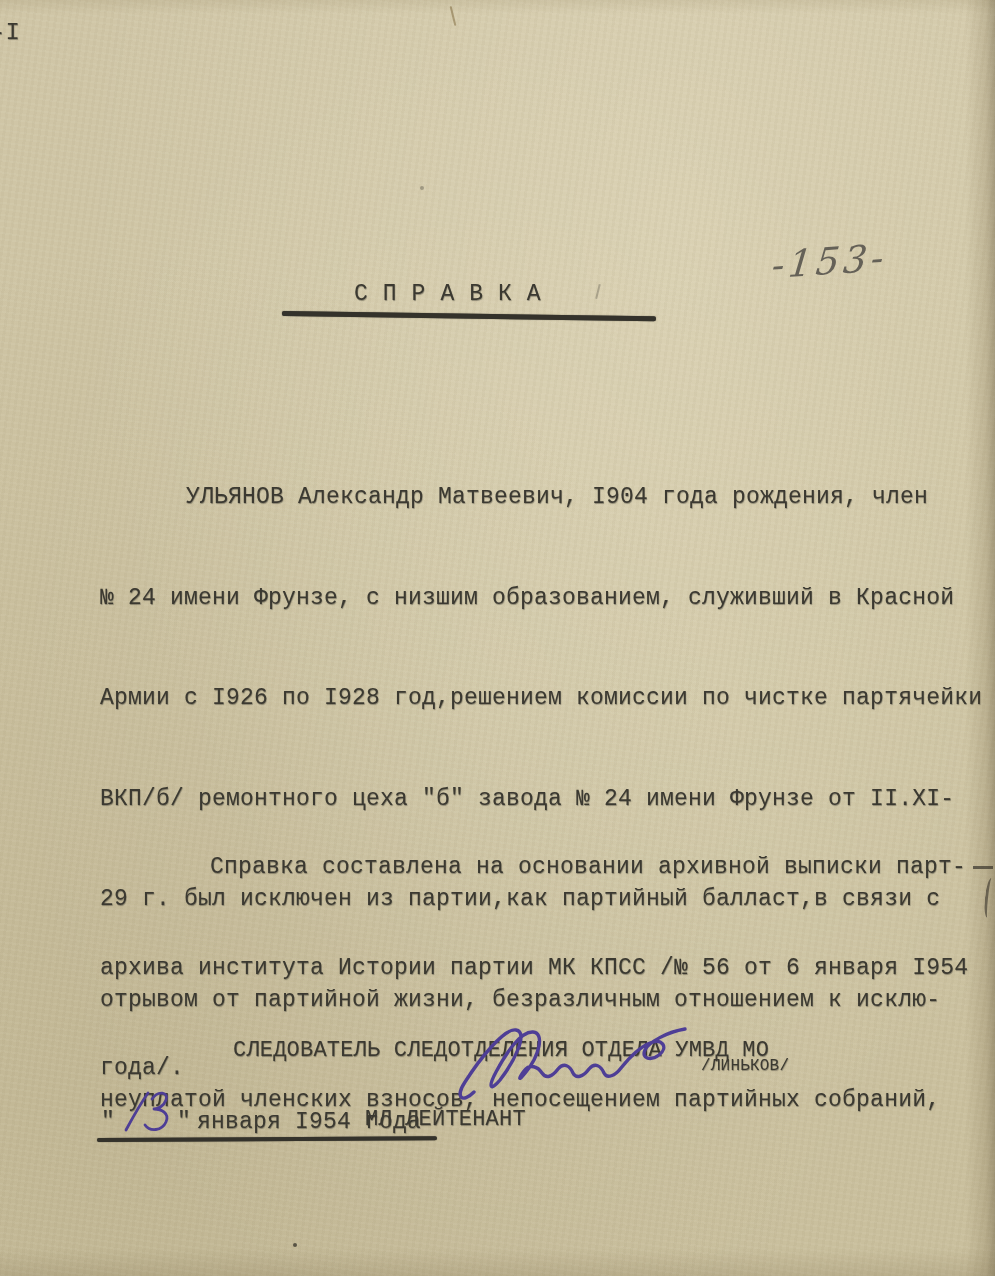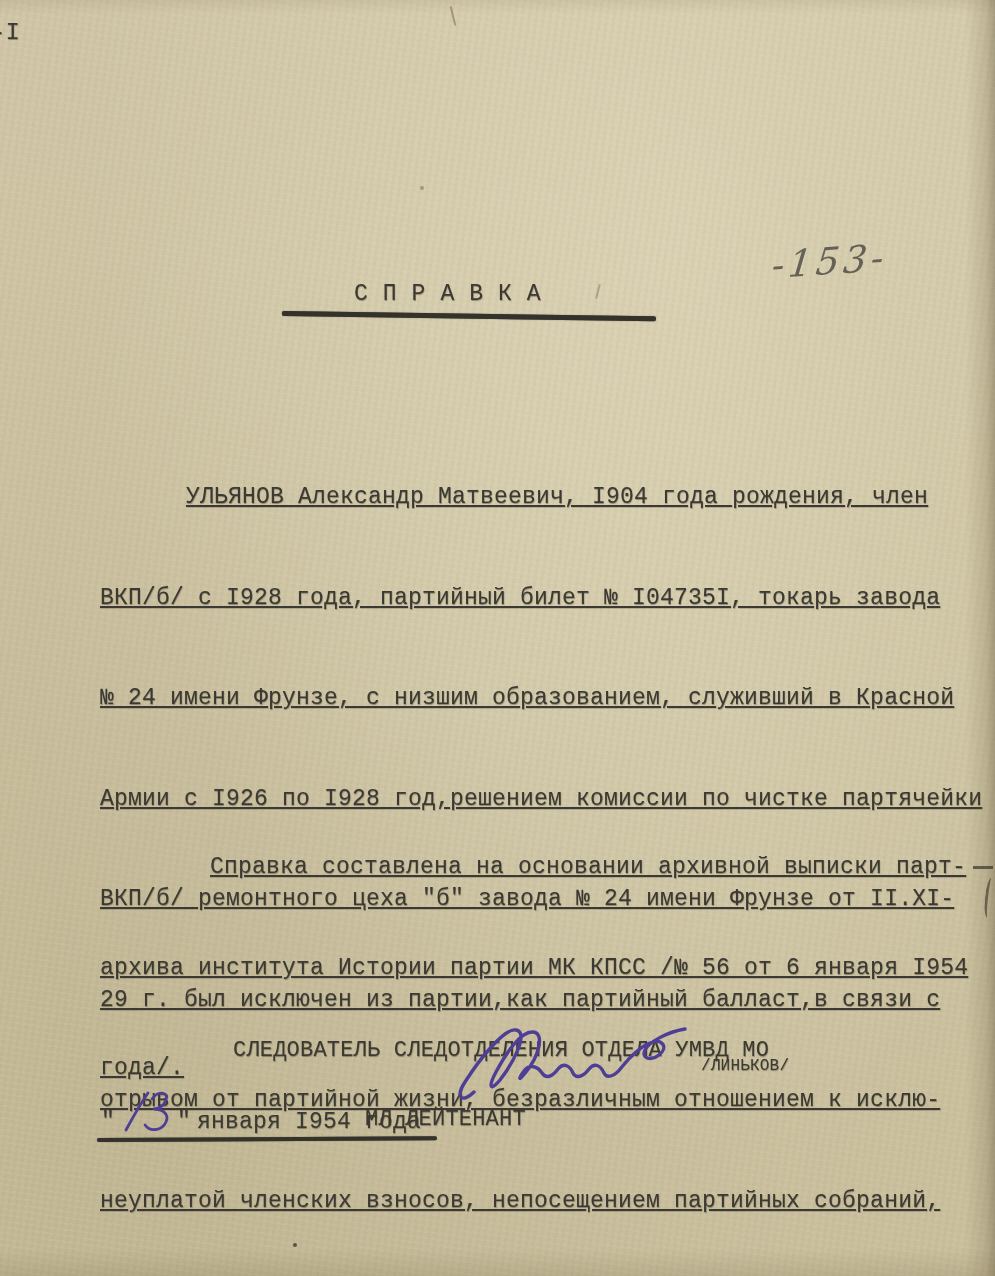--- a/index.html
+++ b/index.html
@@ -34,21 +34,21 @@
     background:linear-gradient(180deg, rgba(110,92,52,0.10), rgba(0,0,0,0));
   }
   .type{
     position:absolute;
     color:var(--ink,#3b3931);
     font-size:23px;line-height:33.5px;
     letter-spacing:0.2px;
     text-shadow:0.5px 0.5px 0.8px rgba(59,57,49,0.45);
     white-space:pre;
   }
-  .para .line{height:33.5px;text-decoration:underline;}
+  .para .line{height:33.5px;}
   .indent1{padding-left:86px;}
   .indent2{padding-left:110px;}
   .sig-block{font-size:22px;line-height:23px;}
   .sig-line2{padding-left:132px;}
   .corner{font-size:24px;line-height:26px;}
   .name-typed{font-size:16px;line-height:24px;}
   .title{font-size:23px;line-height:24px;letter-spacing:0.6px;}
   .rule{
     position:absolute;background:#34322b;border-radius:2px;
     box-shadow:0 0 1px rgba(52,50,43,0.8);
@@ -85,21 +85,20 @@
 
   <div class="type corner" style="left:-9px;top:20px;">-I</div>
 
   <div class="pencil" style="left:772px;top:240px;">-153-</div>
 
   <div class="type title" style="left:354px;top:282px;">С П Р А В К А</div>
   <div class="rule" style="left:282px;top:311px;width:374px;height:4.5px;transform:rotate(0.8deg);transform-origin:left center;"></div>
 
   <div class="type para" style="left:100px;top:414px;width:880px;">
     <div class="line indent1">УЛЬЯНОВ Александр Матвеевич, I904 года рождения, член</div>
-    <div class="line">ВКП/б/ с I928 года, партийный билет № I04735I, токарь завода</div>
     <div class="line">№ 24 имени Фрунзе, с низшим образованием, служивший в Красной</div>
     <div class="line">Армии с I926 по I928 год,решением комиссии по чистке партячейки</div>
     <div class="line">ВКП/б/ ремонтного цеха "б" завода № 24 имени Фрунзе от II.XI-</div>
     <div class="line">29 г. был исключен из партии,как партийный балласт,в связи с</div>
     <div class="line">отрывом от партийной жизни, безразличным отношением к исклю-</div>
     <div class="line">неуплатой членских взносов, непосещением партийных собраний,</div>
     
     
   </div>
 

